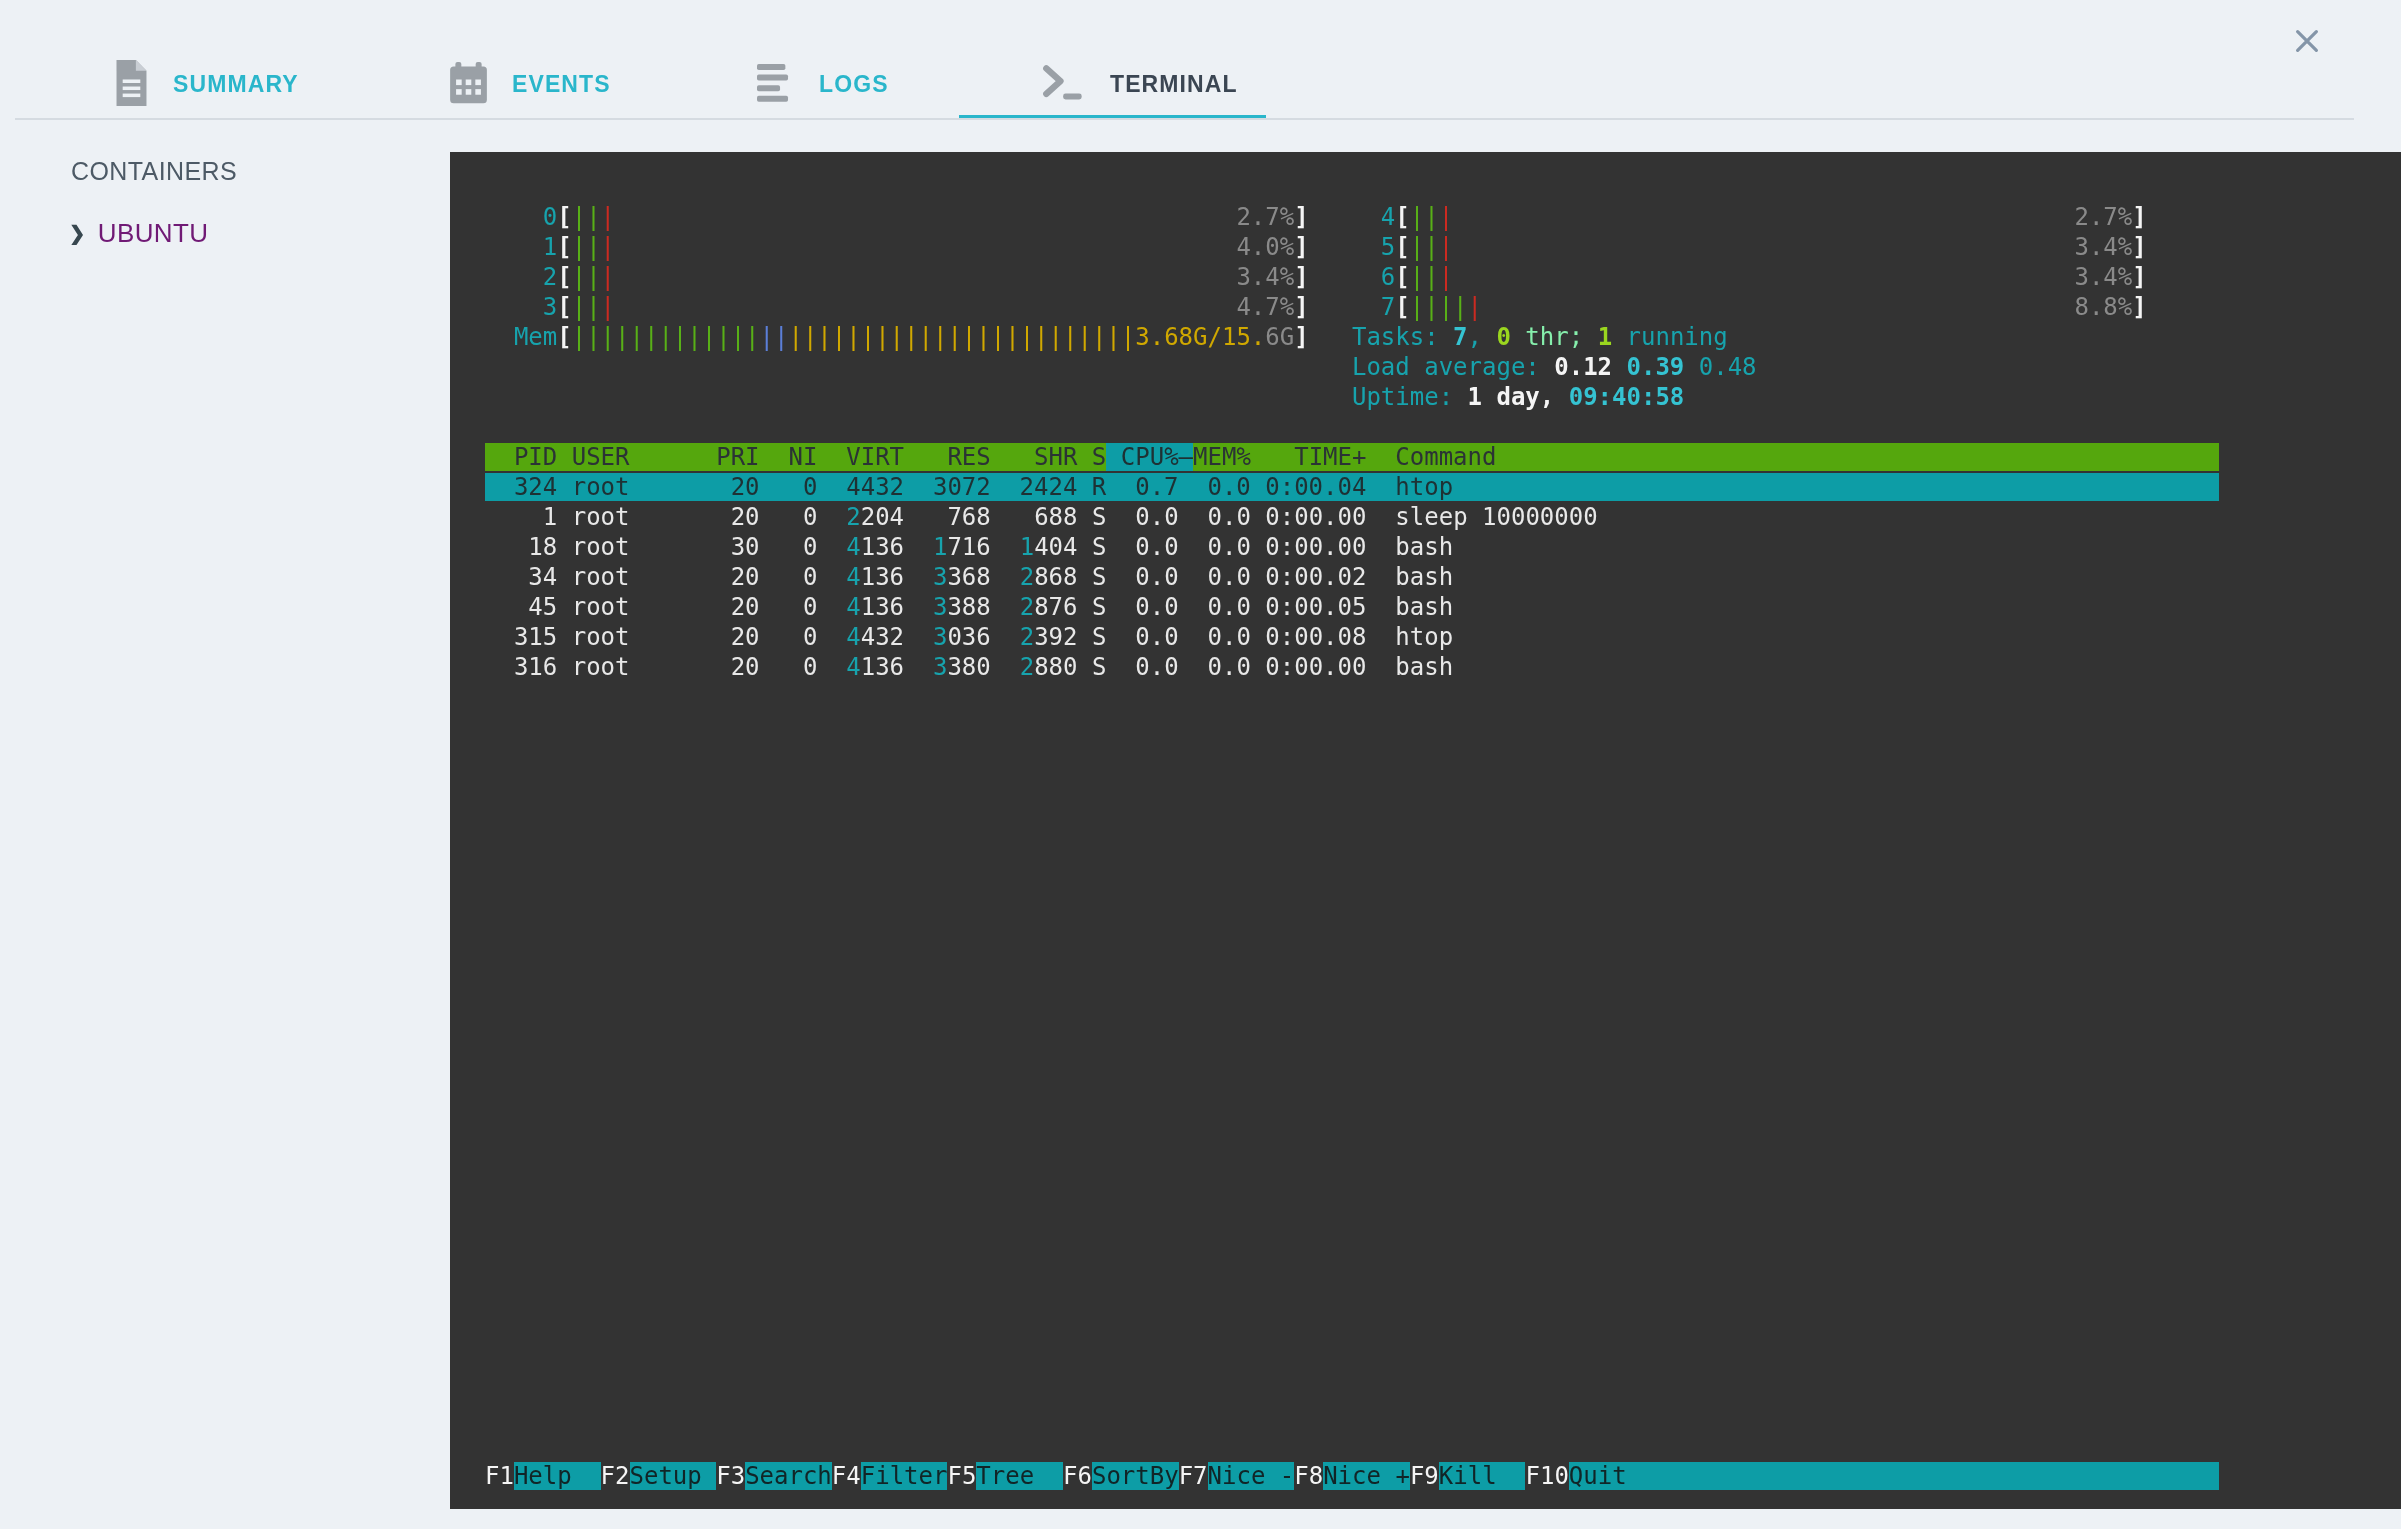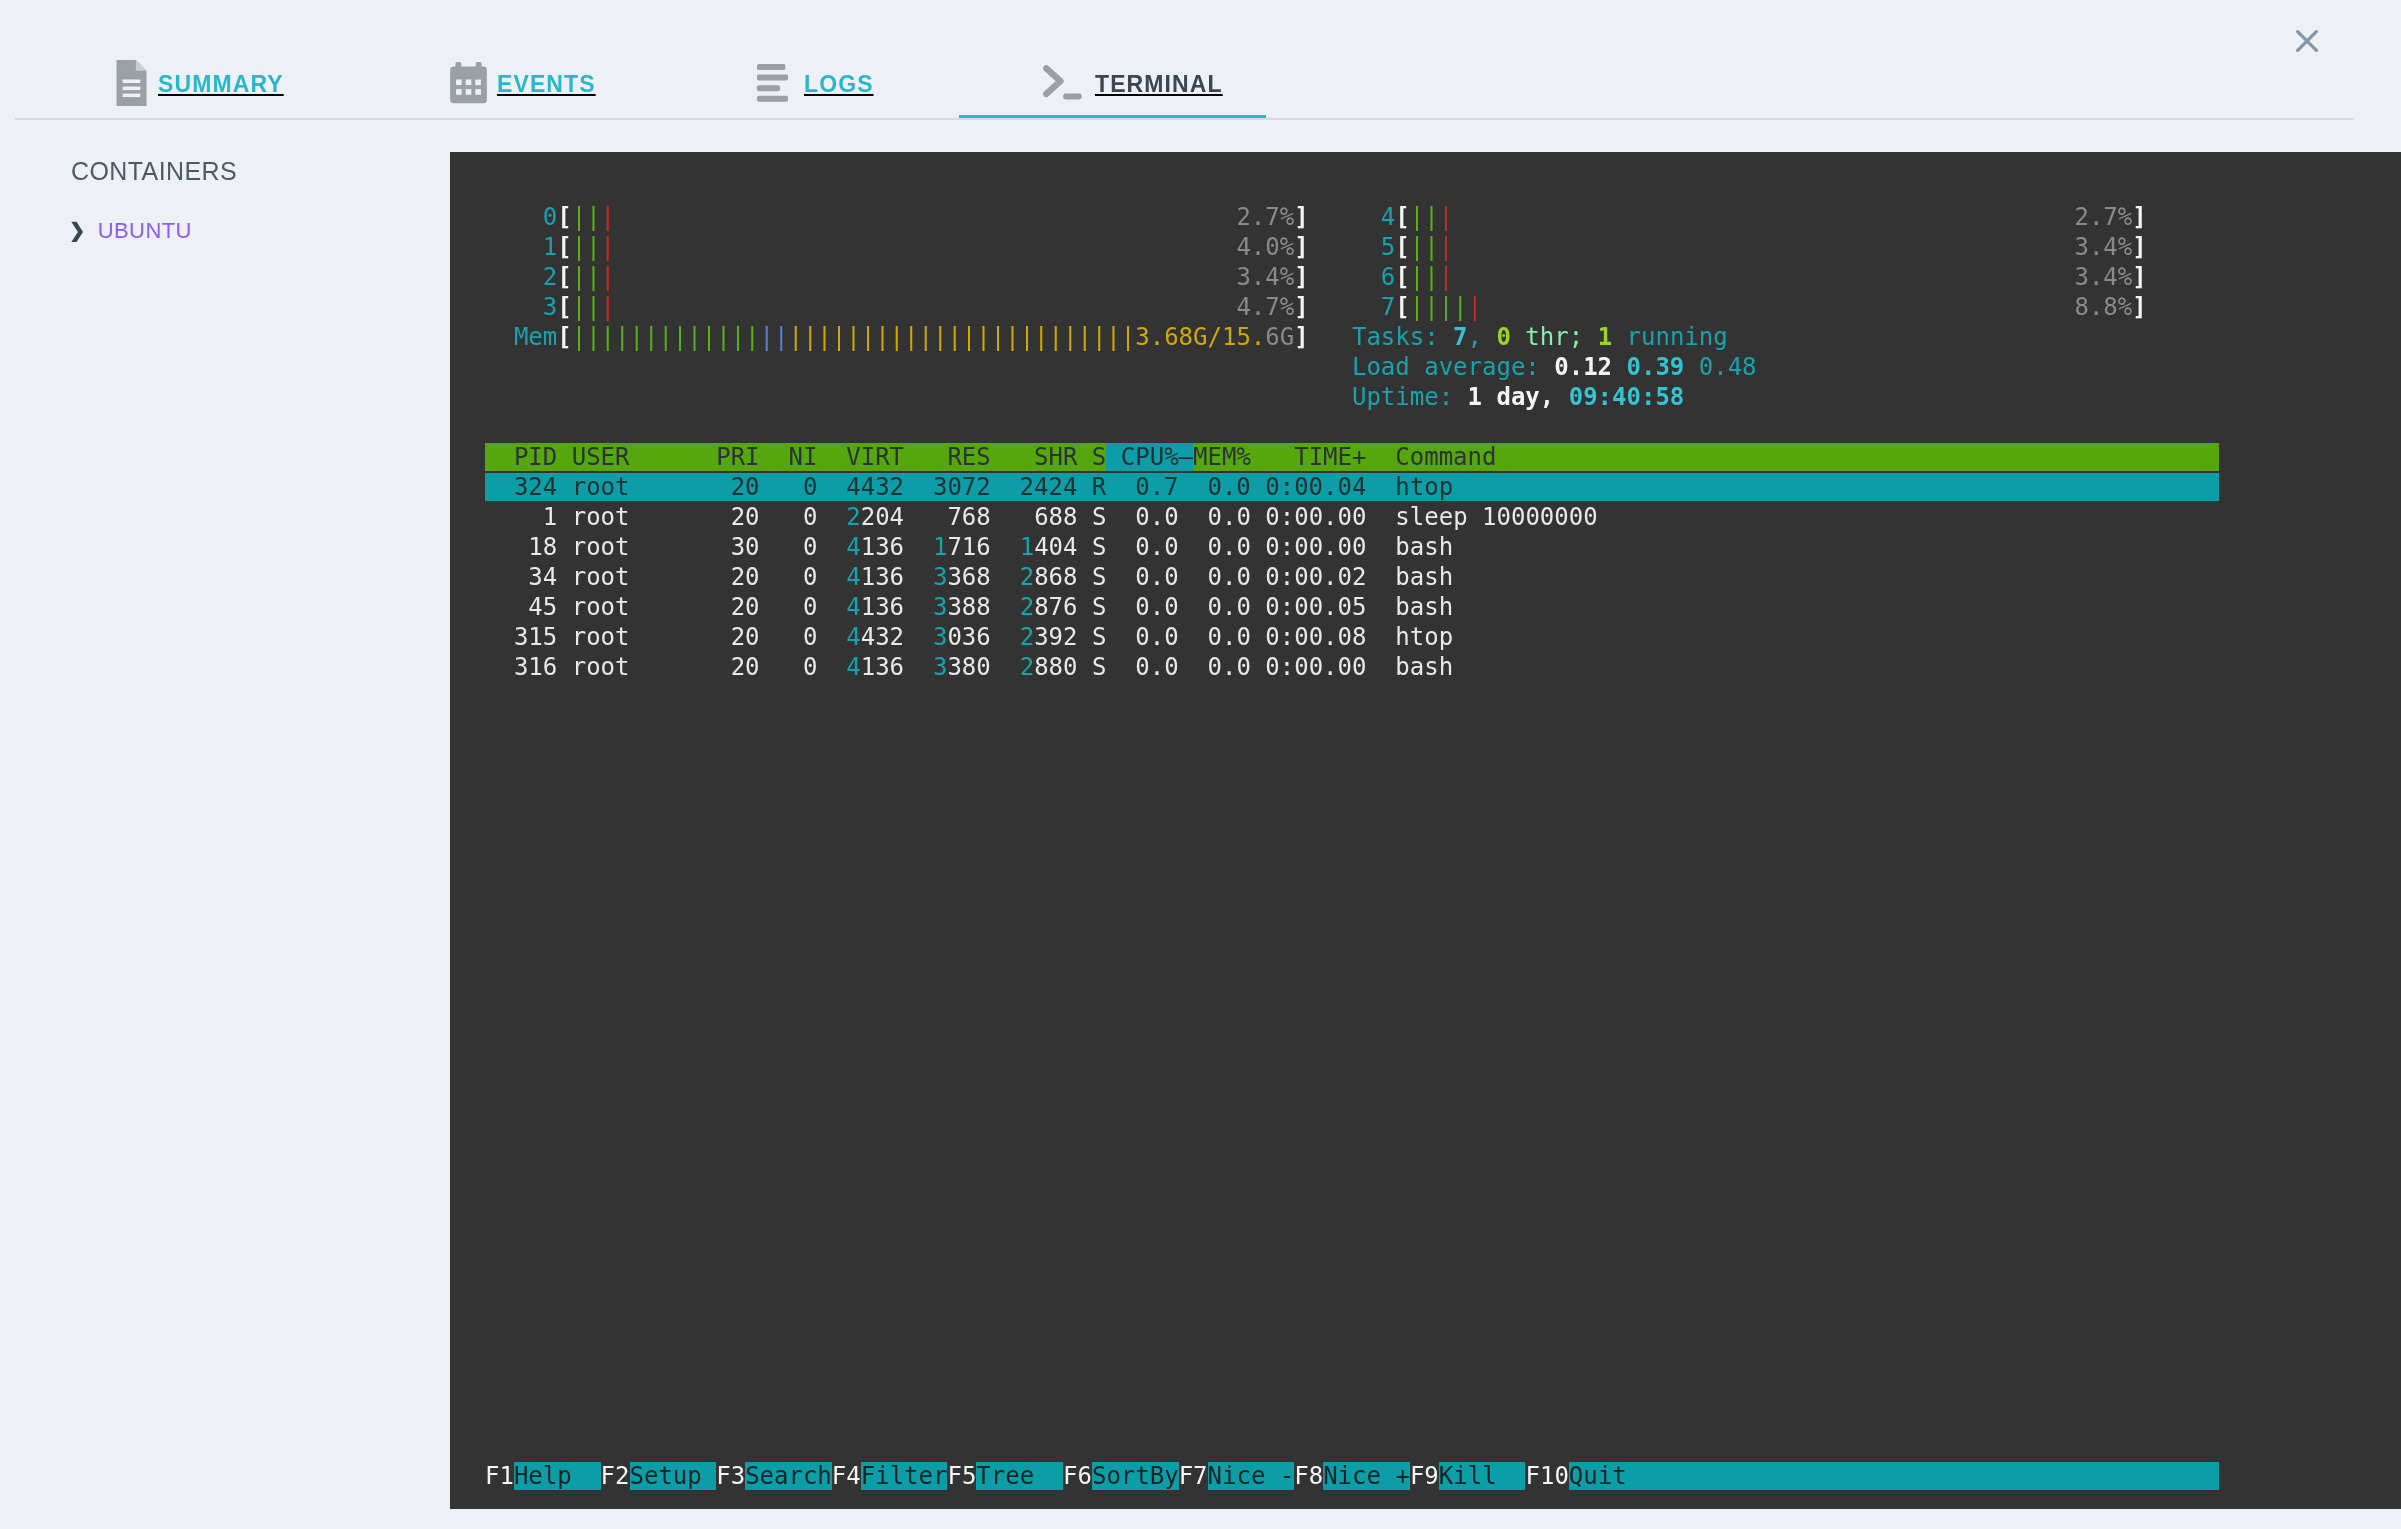--- a/index.html
+++ b/index.html
@@ -4,30 +4,30 @@
 <style>
   html,body{margin:0;padding:0;}
   body{
     width:2401px;height:1530px;position:relative;overflow:hidden;
     background:#edf1f5;
     font-family:"Liberation Sans",sans-serif;
   }
   
   .tabbar{position:absolute;left:0;top:0;width:2401px;height:120px;background:#edf1f5;}
   .tabbar-divider{position:absolute;left:15px;bottom:0;width:2339px;height:1.8px;background:#d5dbe1;}
-  .tab{position:absolute;top:53px;height:62px;display:flex;align-items:center;gap:8px;cursor:pointer;text-decoration:underline;}
+  .tab{position:absolute;top:53px;height:62px;display:flex;align-items:center;gap:23px;cursor:pointer;}
   .tab-label{font-size:23px;font-weight:600;letter-spacing:1.1px;color:#2ab6cb;}
   .tab.active .tab-label{color:#3b4653;}
   .tab-underline{position:absolute;left:959px;bottom:0;width:307px;height:5.3px;background:#2ab6cb;}
   .close-btn{position:absolute;left:2286px;top:21px;width:42px;height:42px;display:flex;align-items:center;justify-content:center;cursor:pointer;}
   
   .sidebar-heading{position:absolute;left:71px;top:157px;font-size:25px;color:#4d5a66;letter-spacing:0.4px;}
   .side-item{position:absolute;left:69px;top:218px;display:flex;align-items:center;gap:12.4px;cursor:pointer;}
   .side-item .chev{color:#37474f;font-size:19.5px;font-weight:bold;line-height:1;}
-  .side-item .side-label{color:#8b5cf6;font-size:22px;letter-spacing:0.4px;}
+  .side-item .side-label{color:#701a75;font-size:26px;letter-spacing:0.4px;}
   
   .terminal{position:absolute;left:450px;top:152px;width:2199px;height:1357px;background:#333333;}
   .tblock{position:absolute;font-family:"DejaVu Sans Mono",monospace;font-size:24px;line-height:30px;}
   .ln{white-space:pre;height:30px;color:#e8e8e8;}
   .c-teal{color:#17a3ad;}
   .c-bcyan{color:#35c3d2;font-weight:bold;}
   .c-wb{color:#f5f5f5;font-weight:bold;}
   .c-gray{color:#8a8a8a;}
   .c-g{color:#58b017;}
   .c-lime{color:#9ad61f;font-weight:bold;}

